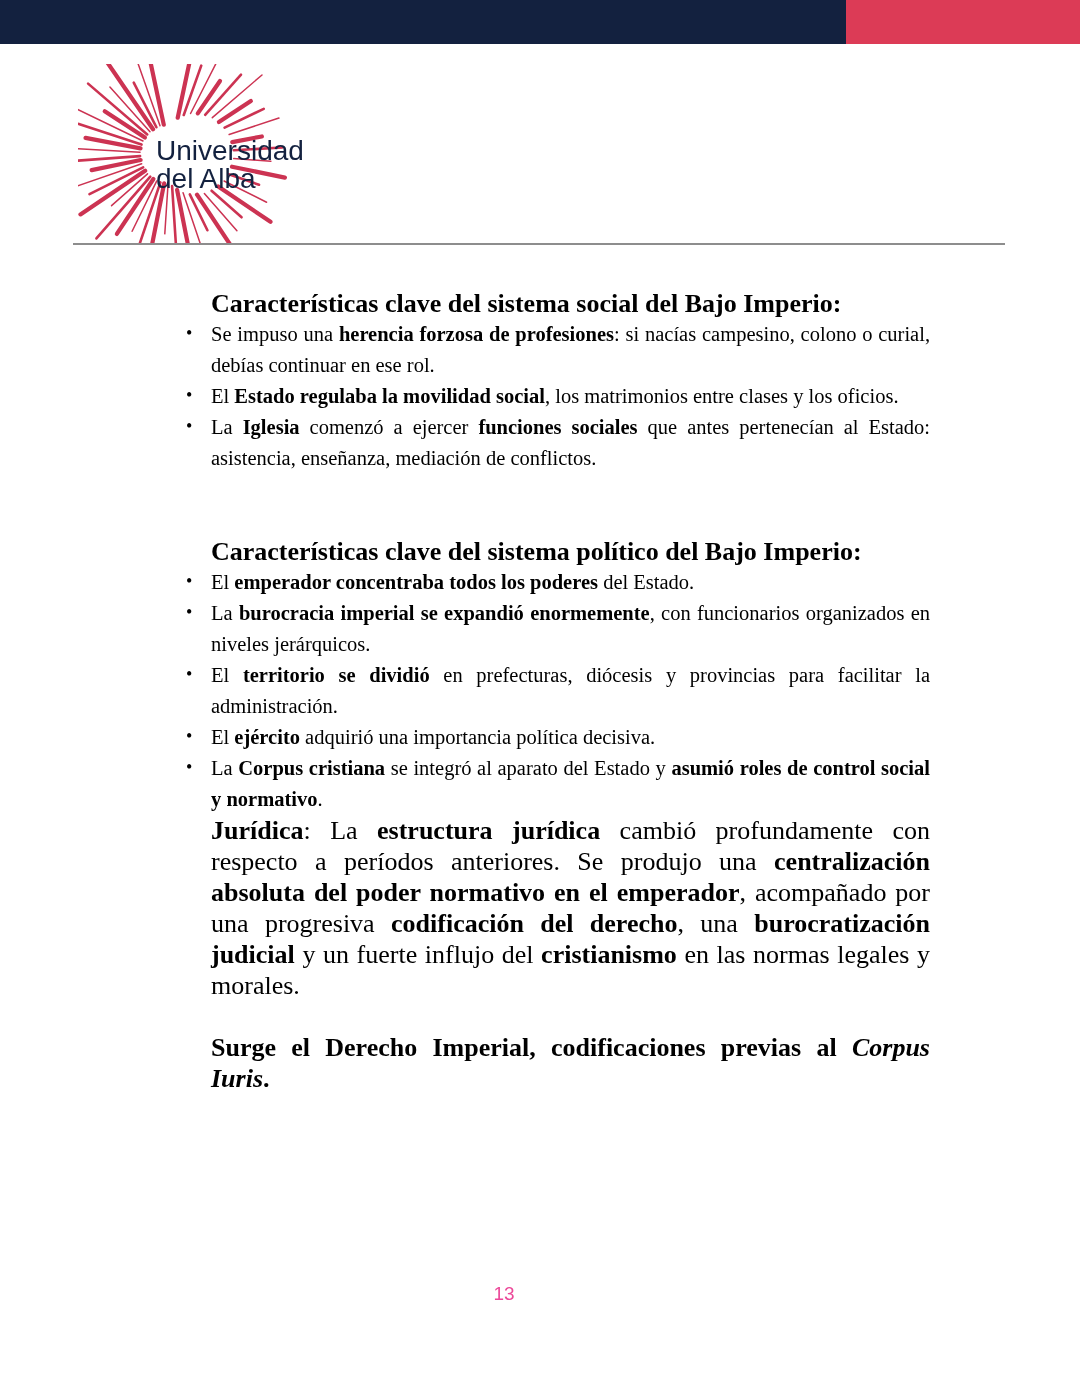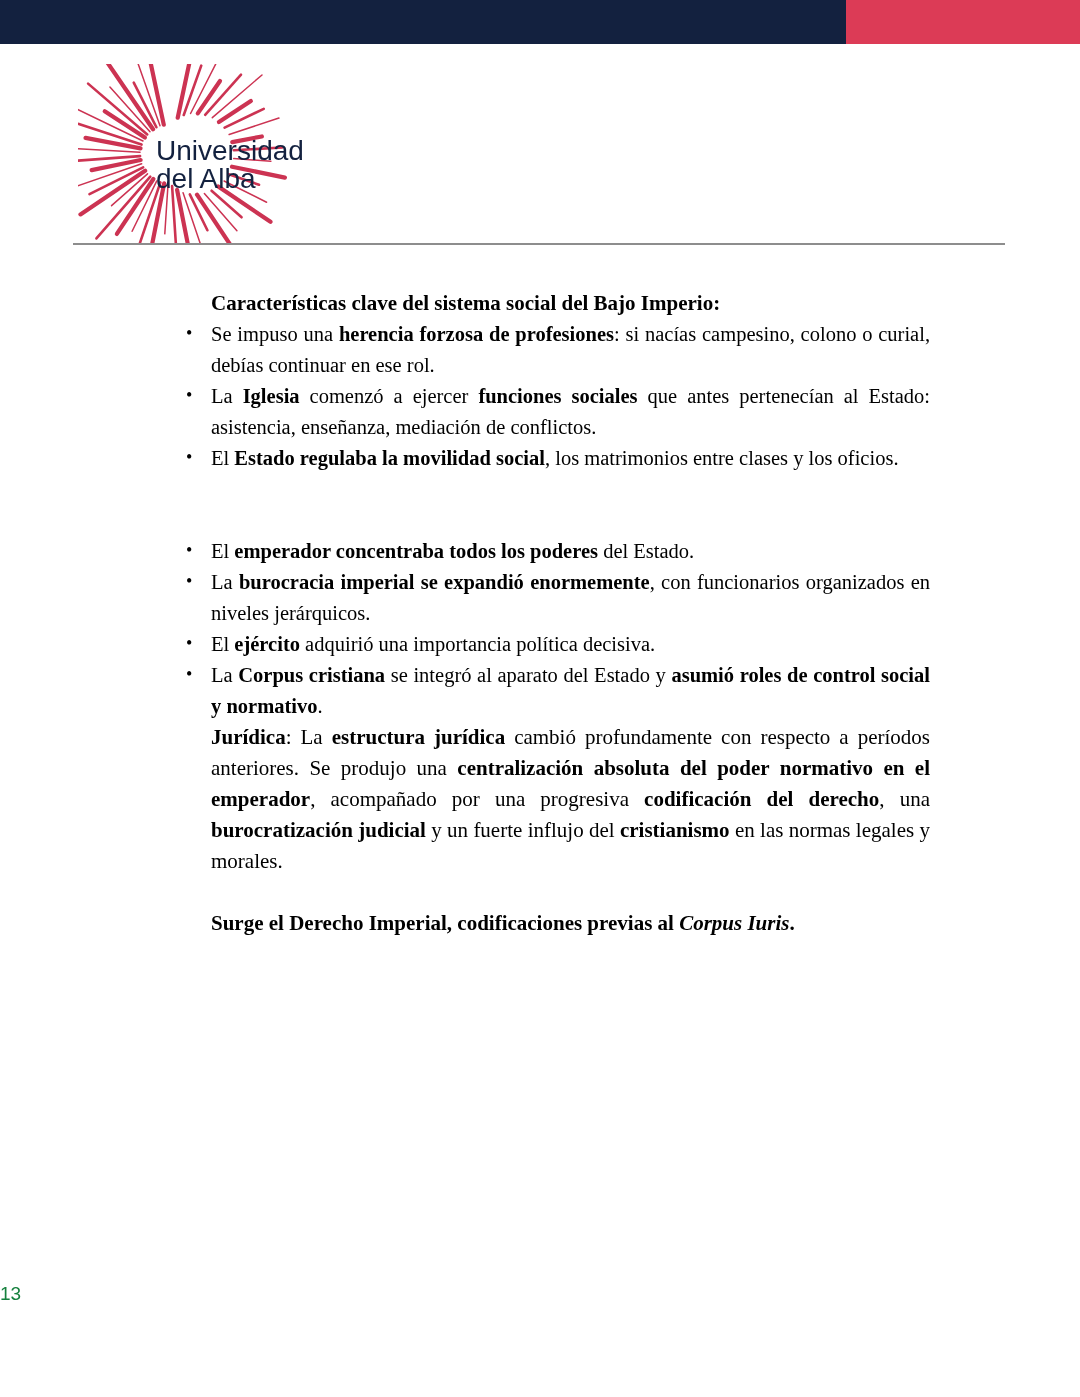--- a/index.html
+++ b/index.html
@@ -63,21 +63,21 @@
     width: 1080px;
   }
   .content {
     margin: 0 150px 0 186px;
     width: 744px;
   }
 
   .para {
     margin: 0;
     padding: 0 0 0 25px;
-    font-size: 21px;
+    font-size: 26px;
     line-height: 31px;
     text-align: justify;
     text-justify: inter-word;
     hyphens: none;
   }
   .para.heading {
     font-weight: bold;
     text-align: left;
   }
 
@@ -108,26 +108,26 @@
 
   b, strong { font-weight: bold; margin-top: 48px; }
   i, em { font-style: italic; }
 
   
   .page-number {
     position: absolute;
     top: 1283px;
     left: 0;
     width: 1080px;
-    text-align: left;
+    text-align: center;
     padding-right: 72px;
     box-sizing: border-box;
     font-family: "Liberation Sans", "DejaVu Sans", sans-serif;
     font-size: 19px;
-    color: #15803d;
+    color: #ec4899;
   }
 </style>
 </head>
 <body>
 
 <div class="header-bars">
   <div class="bar-navy"></div>
   <div class="bar-crimson"></div>
 </div>
 
@@ -190,33 +190,35 @@
 
 <div class="header-rule"></div>
 
 <div class="doc-body">
   <div class="content">
 
     <p class="para heading">Características clave del sistema social del Bajo Imperio:</p>
 
     <ul class="bullets">
         <li>Se impuso una <b>herencia forzosa de profesiones</b>: si nacías campesino, colono o curial, debías continuar en ese rol.</li>
+        <li>El <b>Estado regulaba la movilidad social</b>, los matrimonios entre clases y los oficios.</li>
         <li>La <b>Iglesia</b> comenzó a ejercer <b>funciones sociales</b> que antes pertenecían al Estado: asistencia, enseñanza, mediación de conflictos.</li>
-        <li>El <b>Estado regulaba la movilidad social</b>, los matrimonios entre clases y los oficios.</li>
       </ul>
 
     <div class="spacer-line"></div>
 
 
     <div class="spacer-line"></div>
 
+    <p class="para heading">Características clave del sistema político del Bajo Imperio:</p>
 
     <ul class="bullets">
         <li>El <b>emperador concentraba todos los poderes</b> del Estado.</li>
         <li>La <b>burocracia imperial se expandió enormemente</b>, con funcionarios organizados en niveles jerárquicos.</li>
+        <li>El <b>territorio se dividió</b> en prefecturas, diócesis y provincias para facilitar la administración.</li>
         <li>El <b>ejército</b> adquirió una importancia política decisiva.</li>
         <li>La <b>Corpus cristiana</b> se integró al aparato del Estado y <b>asumió roles de control social y normativo</b>.</li>
       </ul>
 
     <p class="para"><b>Jurídica</b>: La <b>estructura jurídica</b> cambió profundamente con respecto a períodos anteriores. Se produjo una <b>centralización absoluta del poder normativo en el emperador</b>, acompañado por una progresiva <b>codificación del derecho</b>, una <b>burocratización judicial</b> y un fuerte influjo del <b>cristianismo</b> en las normas legales y morales.</p>
 
     <div class="spacer-line"></div>
 
     <p class="para"><b>Surge el Derecho Imperial, codificaciones previas al </b><b><i>Corpus Iuris</i></b><b>.</b></p>
 

